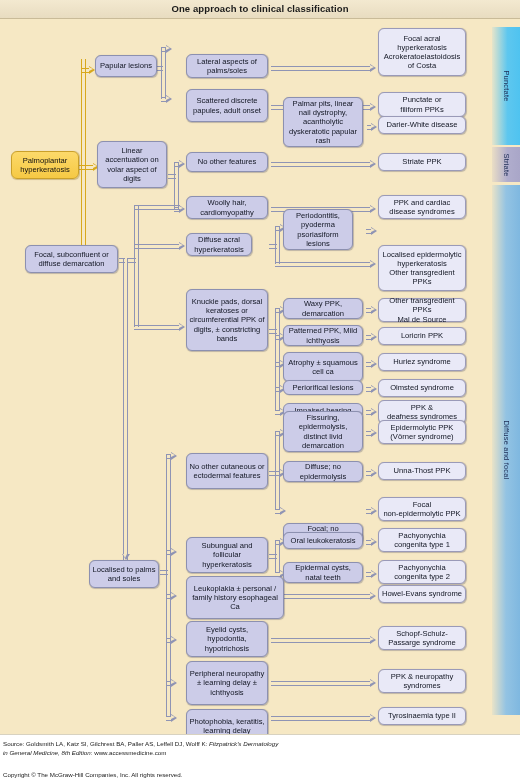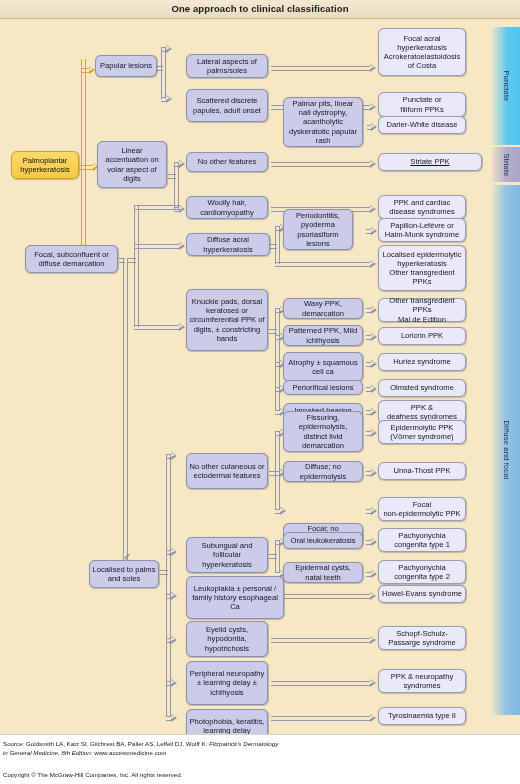--- a/index.html
+++ b/index.html
@@ -354,21 +354,21 @@
 
     <div class="node mid" style="left:95px; top:36px; width:62px; height:22px;">Papular lesions</div>
     <div class="node mid" style="left:97px; top:122px; width:70px; height:47px;">Linear accentuation on volar aspect of digits</div>
     <div class="node mid" style="left:25px; top:226px; width:93px; height:28px;">Focal, subconfluent or diffuse demarcation</div>
     <div class="node mid" style="left:89px; top:541px; width:70px; height:28px;">Localised to palms and soles</div>
 
     <div class="node mid" style="left:186px; top:35px; width:82px; height:24px;">Lateral aspects of palms/soles</div>
     <div class="node mid" style="left:186px; top:70px; width:82px; height:33px;">Scattered discrete papules, adult onset</div>
     <div class="node mid" style="left:186px; top:133px; width:82px; height:20px;">No other features</div>
     <div class="node mid" style="left:186px; top:177px; width:82px; height:23px;">Woolly hair, cardiomyopathy</div>
-    <div class="node mid" style="left:186px; top:214px; width:84px; height:23px;">Diffuse acral hyperkeratosis</div>
+    <div class="node mid" style="left:186px; top:214px; width:66px; height:23px;">Diffuse acral hyperkeratosis</div>
     <div class="node mid" style="left:186px; top:270px; width:82px; height:62px;">Knuckle pads, dorsal keratoses or circumferential PPK of digits, ± constricting bands</div>
     <div class="node mid" style="left:186px; top:434px; width:82px; height:36px;">No  other cutaneous or ectodermal features</div>
     <div class="node mid" style="left:186px; top:518px; width:82px; height:36px;">Subungual and follicular hyperkeratosis</div>
     <div class="node mid" style="left:186px; top:557px; width:98px; height:43px;">Leukoplakia ± personal / family history esophageal Ca</div>
     <div class="node mid" style="left:186px; top:602px; width:82px; height:36px;">Eyelid cysts, hypodontia, hypotrichosis</div>
     <div class="node mid" style="left:186px; top:642px; width:82px; height:44px;">Peripheral neuropathy ± learning delay ± ichthyosis</div>
     <div class="node mid" style="left:186px; top:690px; width:82px; height:34px;">Photophobia, keratitis, learning delay</div>
 
     <div class="node mid" style="left:283px; top:78px; width:80px; height:50px;">Palmar pits, linear nail dystrophy, acantholytic dyskeratotic papular rash</div>
     <div class="node mid" style="left:283px; top:190px; width:70px; height:41px;">Periodontitis, pyoderma psoriasiform lesions</div>
@@ -395,49 +395,43 @@
         <div>
           <span class="ital">Punctate or</span>
           <span class="ital">filiform PPKs</span>
         </div>
       </div>
     <div class="node leaf" style="left:378px; top:97px; width:88px; height:18px;">
         <div>
           <span>Darier-White disease</span>
         </div>
       </div>
-    <div class="node leaf" style="left:378px; top:134px; width:104px; height:18px;text-decoration:underline;">
+    <div class="node leaf" style="left:378px; top:134px; width:88px; height:18px;">
         <div>
           <span>Striate PPK</span>
         </div>
       </div>
     <div class="node leaf" style="left:378px; top:176px; width:88px; height:24px;">
         <div>
           <span class="ital">PPK and cardiac</span>
           <span class="ital">disease syndromes</span>
-        </div>
-      </div>
-    <div class="node leaf" style="left:378px; top:199px; width:88px; height:24px;">
-        <div>
-          <span>Papillon-Lefèvre or</span>
-          <span>Haim-Munk syndrome</span>
         </div>
       </div>
     <div class="node leaf" style="left:378px; top:226px; width:88px; height:46px;">
         <div>
           <span>Localised epidermolytic</span>
           <span>hyperkeratosis</span>
           <span class="ital">Other transgredient</span>
           <span class="ital">PPKs</span>
         </div>
       </div>
     <div class="node leaf" style="left:378px; top:279px; width:88px; height:24px;">
         <div>
           <span class="ital">Other transgredient PPKs</span>
-          <span>Mal de Edition</span>
+          <span>Mal de Source</span>
         </div>
       </div>
     <div class="node leaf" style="left:378px; top:308px; width:88px; height:18px;">
         <div>
           <span>Loricrin PPK</span>
         </div>
       </div>
     <div class="node leaf" style="left:378px; top:334px; width:88px; height:18px;">
         <div>
           <span>Huriez syndrome</span>

